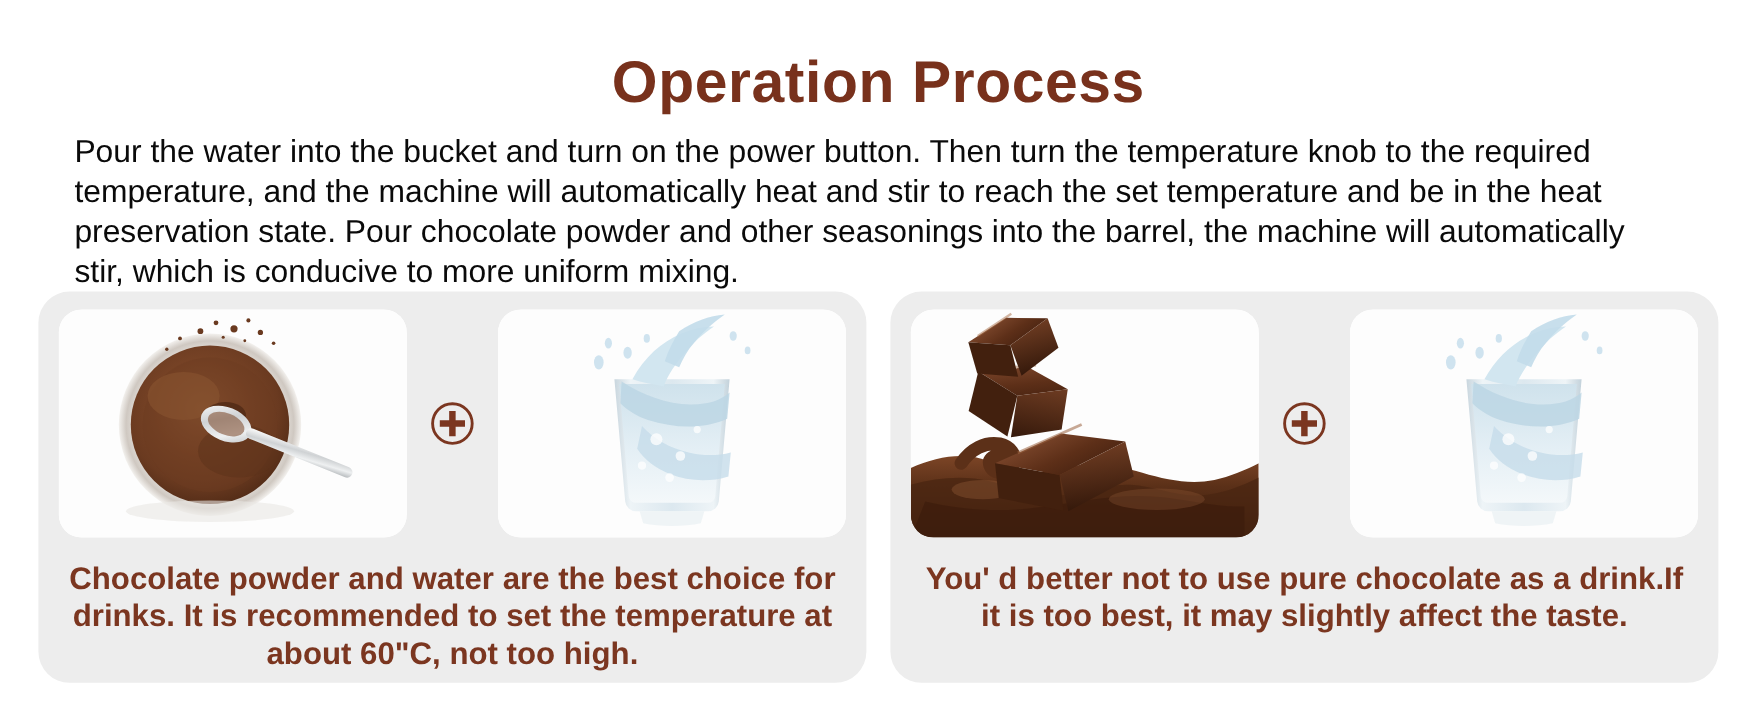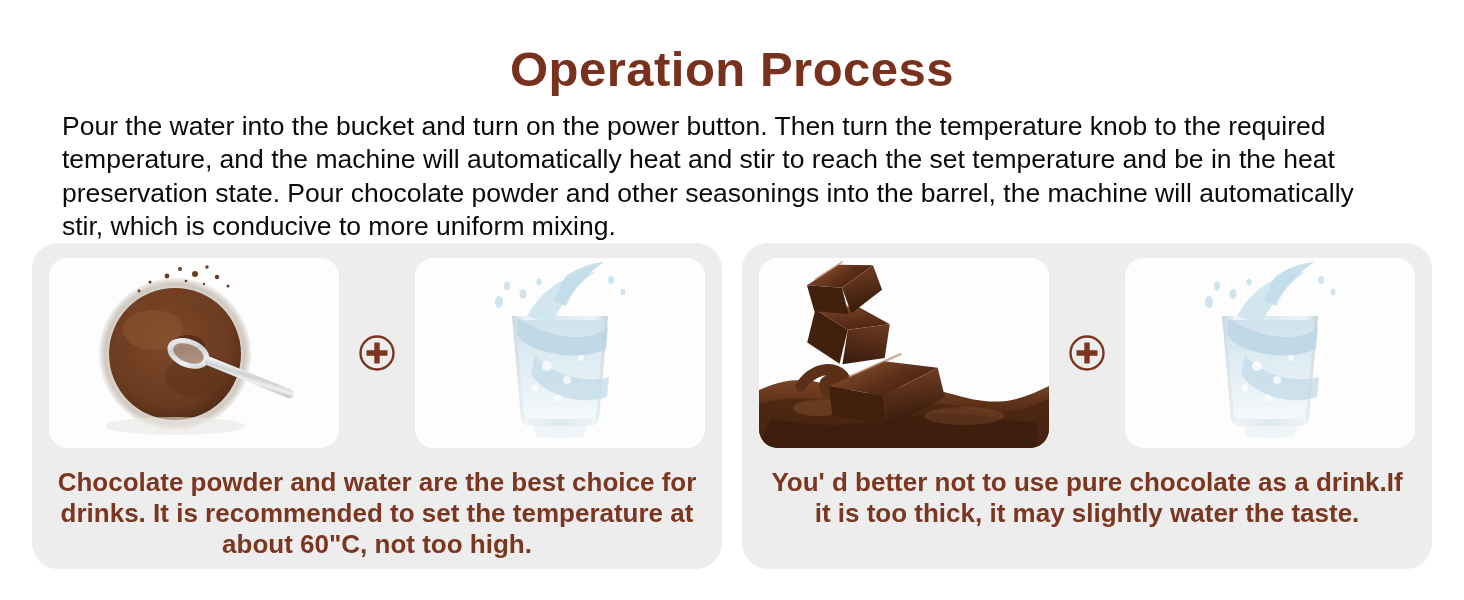--- a/index.html
+++ b/index.html
@@ -319,16 +319,16 @@
               <circle cx="152" cy="122" r="4"></circle>
             <circle cx="120" cy="130" r="3.4"></circle>
               <circle cx="166" cy="100" r="3"></circle>
             <circle cx="143" cy="140" r="3.6"></circle>
           </g>
           <path d="M118 168h54l-3 10c-14 3-34 3-48 0z" fill="#e6eef2" opacity="0.6"></path>
         </svg>
       </div>
 
     </div>
-    <div class="card-caption">You' d better not to use pure chocolate as a drink.If it is too thick, it may slightly water the taste.</div>
+    <div class="card-caption">You' d better not to use pure chocolate as a drink.If it is too best, it may slightly affect the taste.</div>
   </section>
 
 </div>
 
 </body></html>

